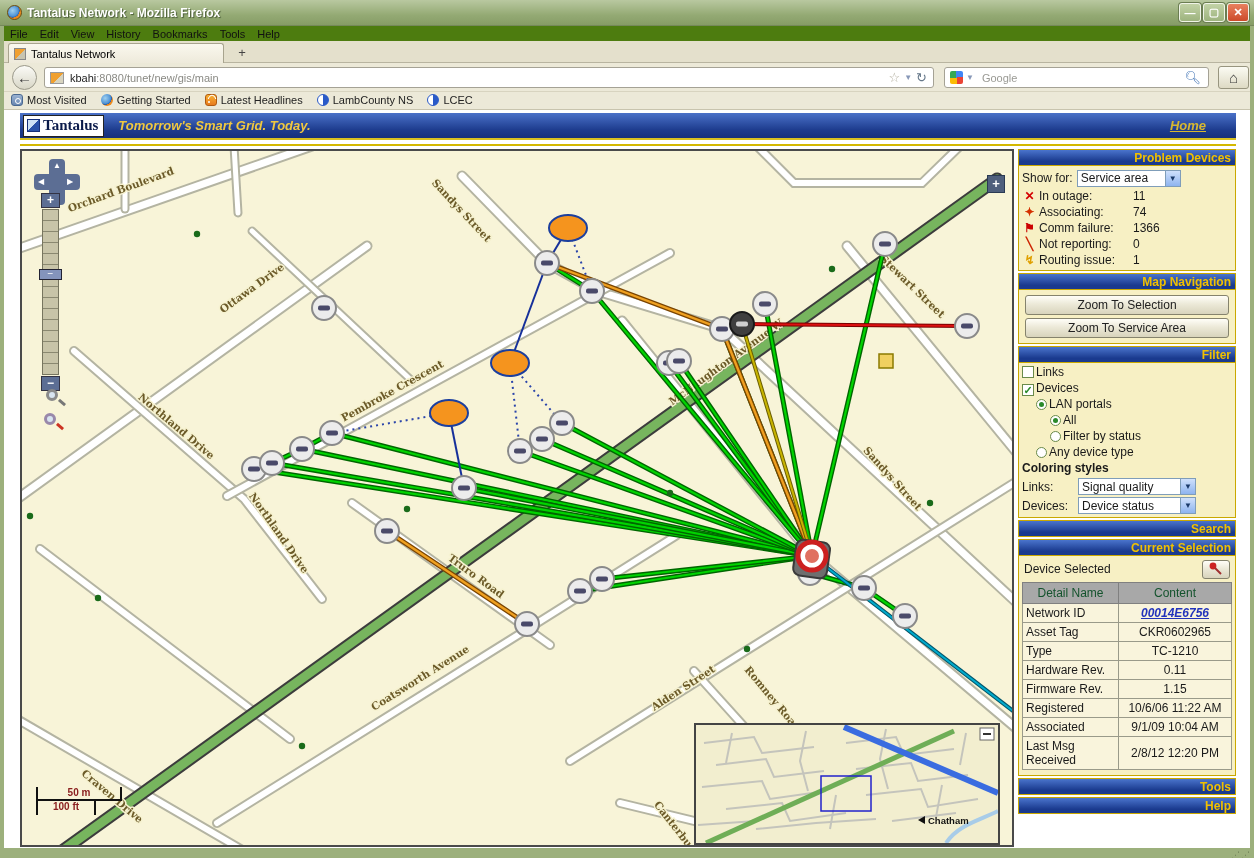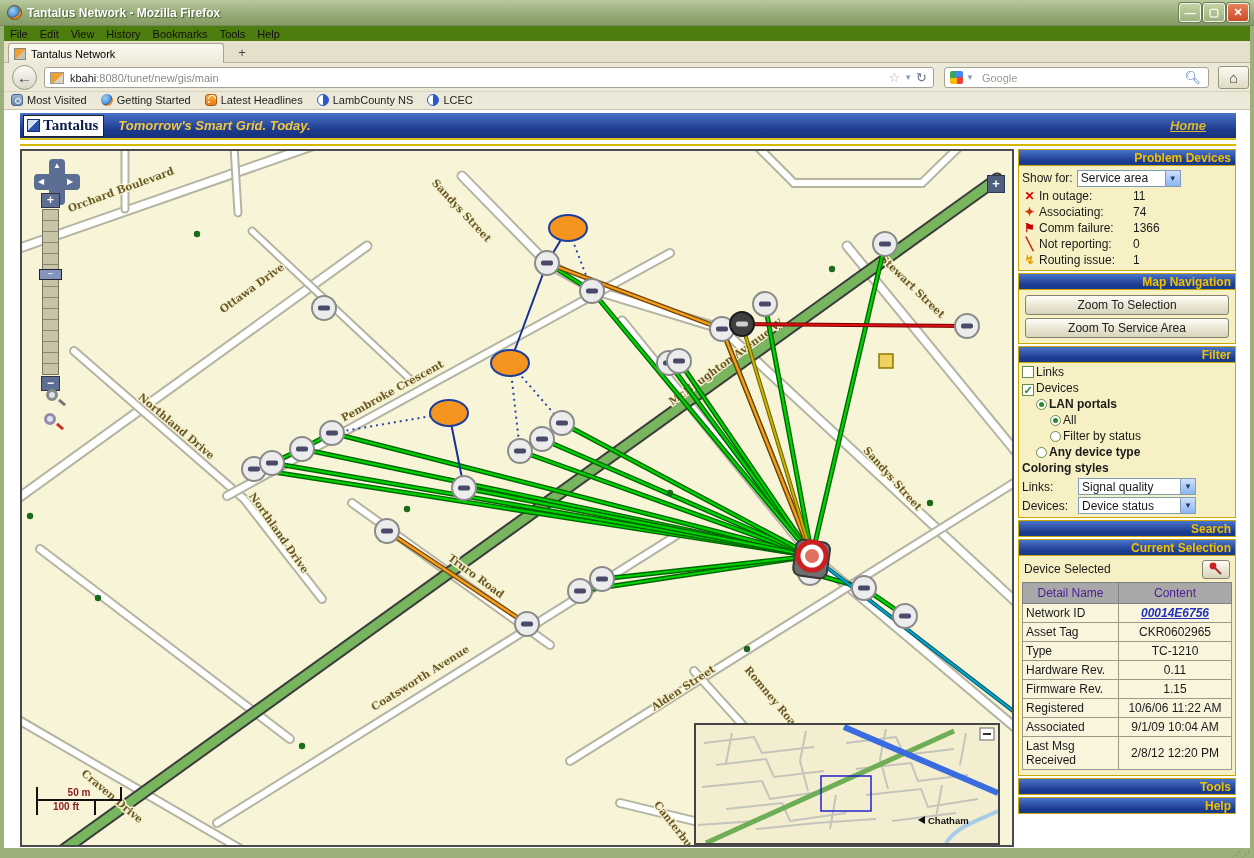--- a/index.html
+++ b/index.html
@@ -127,28 +127,28 @@
   .xp-select .arrow { width:15px; height:15px; margin-left:auto; background:linear-gradient(#cfe0fb,#8eb4ef);
     border-left:1px solid #7f9db9; color:#1a3a6a; font-size:8px; text-align:center; line-height:15px; }
   .xp-btn { display:block; width:204px; height:20px; margin:3px auto; background:linear-gradient(#fffef8,#ece9d8 45%,#d8d4bc);
     border:1px solid #85836d; border-radius:3px; font-size:12px; color:#222; text-align:center; line-height:18px; }
   .cb { display:inline-block; width:12px; height:12px; background:#fff; border:1px solid #6a8a4a;
     vertical-align:-2px; margin-right:2px; text-align:center; line-height:10px; font-size:11px; color:#2a8a2a; font-weight:bold; }
   .rb { display:inline-block; width:11px; height:11px; border-radius:50%; background:#fff; border:1px solid #6a8a4a;
     vertical-align:-2px; margin-right:2px; position:relative; }
   .rb.sel::after { content:""; position:absolute; left:2px; top:2px; width:5px; height:5px; border-radius:50%; background:#2a8a2a; }
   .f-row { height:16px; }
-  .ind1 { padding-left:14px;font-weight:bold; } .ind2 { padding-left:28px; }
+  .ind1 { padding-left:14px; } .ind2 { padding-left:28px; }
   .bold-line { font-weight:bold; height:16px; }
   .sel-row { display:flex; align-items:center; height:19px; }
   .cs-sub { display:flex; align-items:center; height:22px; padding:0 2px; }
   .pin-btn { margin-left:auto; width:28px; height:19px; background:linear-gradient(#fffef8,#ece9d8 45%,#d8d4bc);
     border:1px solid #85836d; border-radius:3px; display:flex; align-items:center; justify-content:center; }
   .detail-table { width:210px; margin:2px auto 3px; border-collapse:collapse; font-size:12px; }
-  .detail-table th { background:#a8a8a8; color:#4c1d95; font-weight:normal; border:1px solid #808080; padding:3px 12px;margin-top:32px; }
+  .detail-table th { background:#a8a8a8; color:#14532d; font-weight:normal; border:1px solid #808080; padding:3px 12px;margin-top:32px; }
   .detail-table td { background:#f9f4dc; border:1px solid #9a9a8a; padding:2px 3px; }
   .detail-table td.val { text-align:center; }
   .net-link { color:#2233bb; font-weight:bold; font-style:italic; text-decoration:underline; }
   .parent-btn { width:62px; height:19px; background:linear-gradient(#fffef8,#ece9d8 45%,#d8d4bc);
     border:1px solid #85836d; border-radius:3px; font-size:12px; }
 </style>
 </head>
 <body>
 
 <div class="titlebar">

